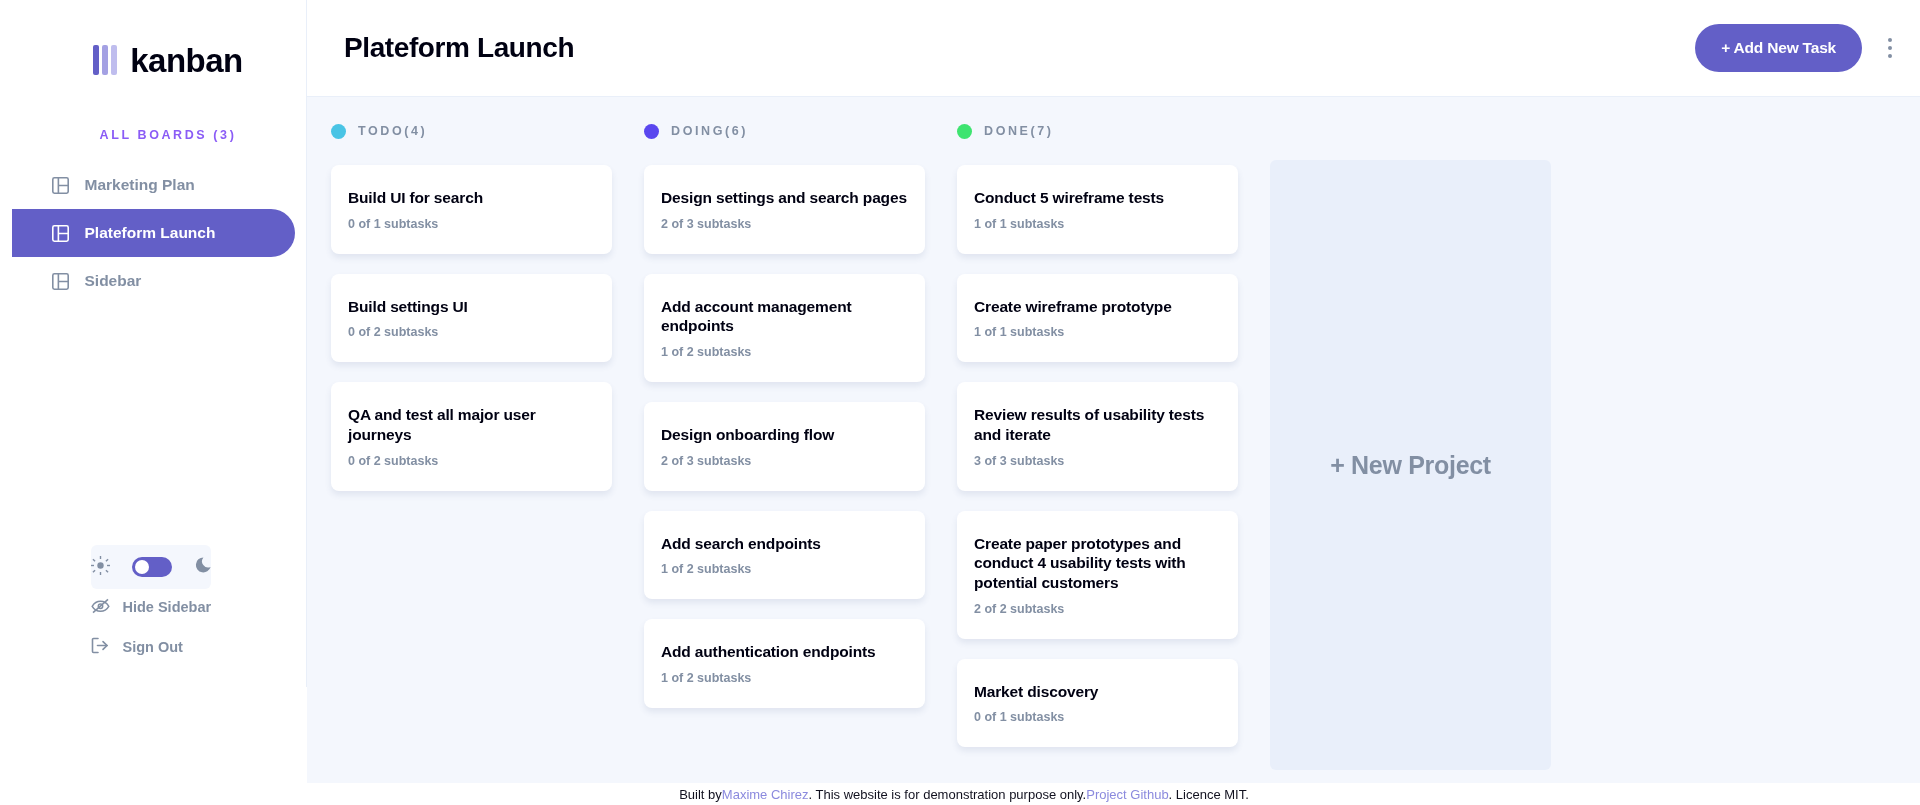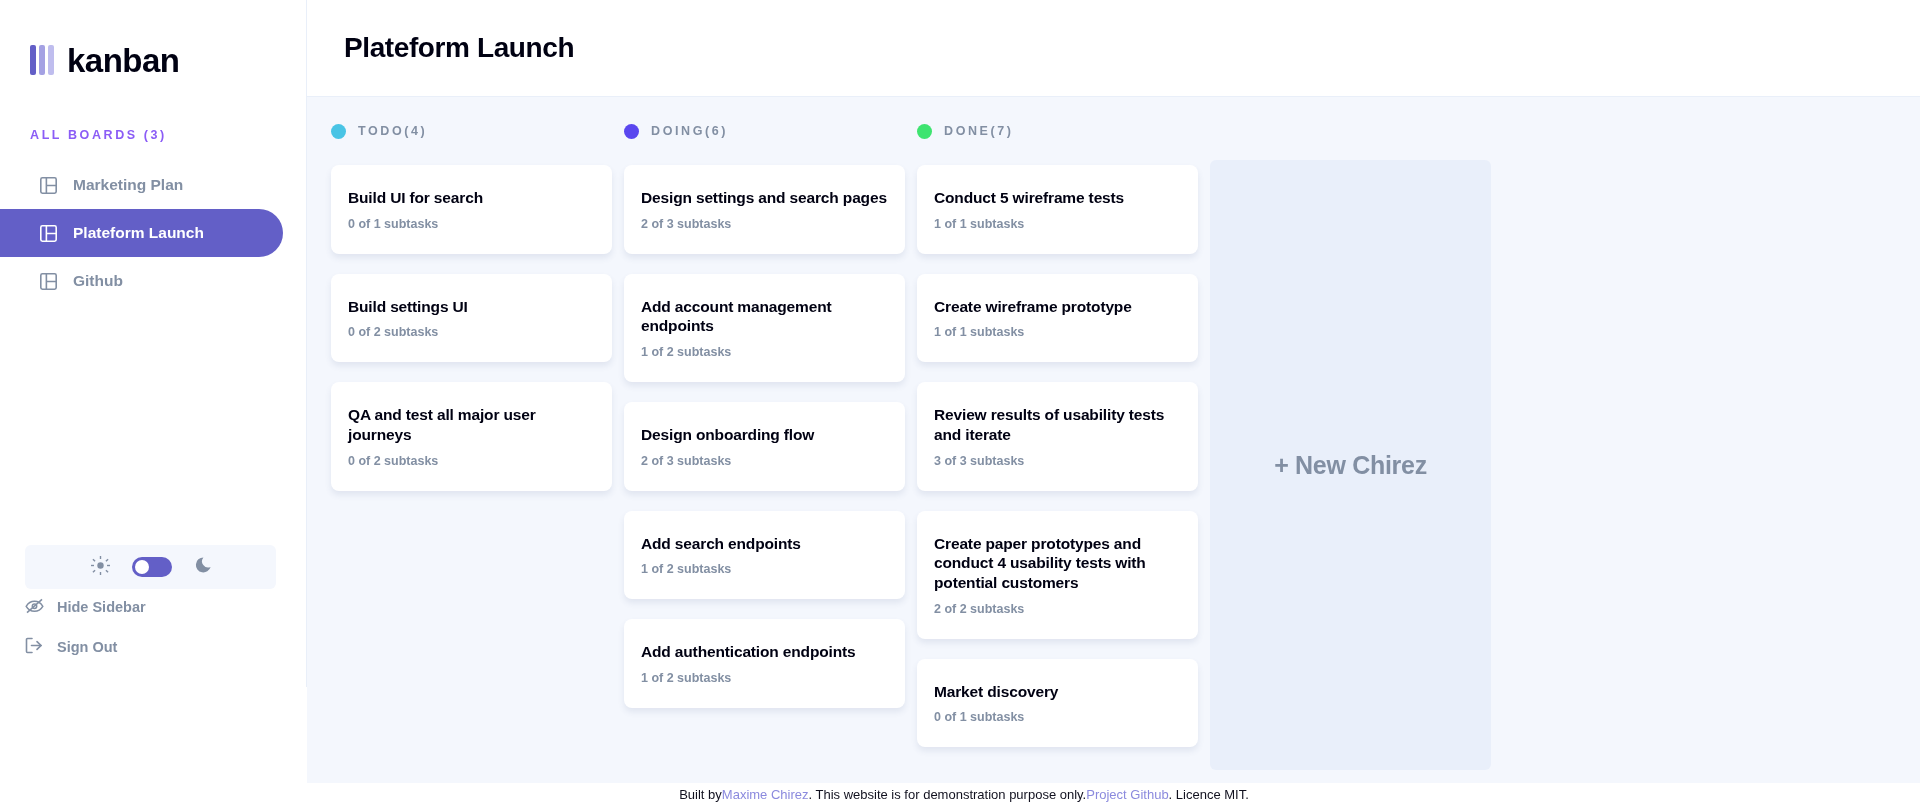--- a/index.html
+++ b/index.html
@@ -20,20 +20,21 @@
   
   .sidebar {
     width: 307px;
     height: 687px;
     background: #ffffff;
     border-right: 1px solid #e9eff9;
     display: flex;
     flex-direction: column;
     flex: 0 0 307px;
     position: relative;
+    align-items: center;
   }
   .logo-row {
     display: flex;
     align-items: center;
     gap: 13px;
     padding: 34px 0 0 30px;
     height: 86px;
   }
   .logo-bars { display: flex; align-items: flex-end; gap: 3px; height: 30px; }
   .logo-bars i { display: block; width: 6px; border-radius: 2px; }
@@ -173,21 +174,21 @@
     width: 4px; height: 4px; border-radius: 50%;
     background: #828fa3;
     display: block;
   }
 
   .board-area {
     flex: 1;
     background: #f4f7fd;
     padding: 24px 0 0 24px;
     display: flex;
-    gap: 12px;
+    gap: 32px;
     overflow: hidden;
     position: relative;
   }
   .column { width: 281px; flex: 0 0 281px; }
   .col-head {
     display: flex;
     align-items: center;
     gap: 12px;
     height: 20px;
     margin-bottom: 24px;
@@ -292,21 +293,21 @@
         </span>
         <span>Plateform Launch</span>
       </div>
       <div class="board-item">
         <span class="board-icon">
           <svg width="17" height="17" viewBox="0 0 16 16" fill="none">
             <rect x="0.75" y="0.75" width="14.5" height="14.5" rx="1.5" stroke="currentColor" stroke-width="1.5"></rect>
             <path d="M6 1v14M6 8h9.5" stroke="currentColor" stroke-width="1.5"></path>
           </svg>
         </span>
-        <span>Github</span>
+        <span>Sidebar</span>
       </div>
     </nav>
 
     <div class="sidebar-bottom">
       <div class="theme-toggle">
         <span>
           <svg width="19" height="19" viewBox="0 0 19 19" fill="#828fa3">
             <circle cx="9.5" cy="9.5" r="3.2"></circle>
             <rect x="8.8" y="0" width="1.4" height="3"></rect>
             <rect x="8.8" y="16" width="1.4" height="3"></rect>
@@ -349,20 +350,28 @@
         </span>
         <span>Sign Out</span>
       </div>
     </div>
   </aside>
 
   <section class="main">
 
     <header class="topbar">
       <h1 class="board-title">Plateform Launch</h1>
+      <div class="topbar-right">
+        <button class="add-task-btn">+ Add New Task</button>
+        <span class="kebab">
+          <span></span>
+            <span></span>
+            <span></span>
+        </span>
+      </div>
     </header>
 
     <div class="board-area">
 
       <div class="column">
         <div class="col-head">
           <span class="dot" style="background:#49c4e5"></span>
           <span class="col-name">TODO(4)</span>
         </div>
         <div class="cards">
@@ -433,21 +442,21 @@
             <div class="card-sub">2 of 2 subtasks</div>
           </div>
           <div class="card">
             <div class="card-title">Market discovery</div>
             <div class="card-sub">0 of 1 subtasks</div>
           </div>
         </div>
       </div>
 
       <div class="new-column">
-        <span>+ New Chirez</span>
+        <span>+ New Project</span>
       </div>
 
     </div>
   </section>
 
   <div class="footer">
     <span>Built by </span>
       <a>Maxime Chirez</a>
       <span>. This website is for demonstration purpose only. </span>
       <a>Project Github</a>

